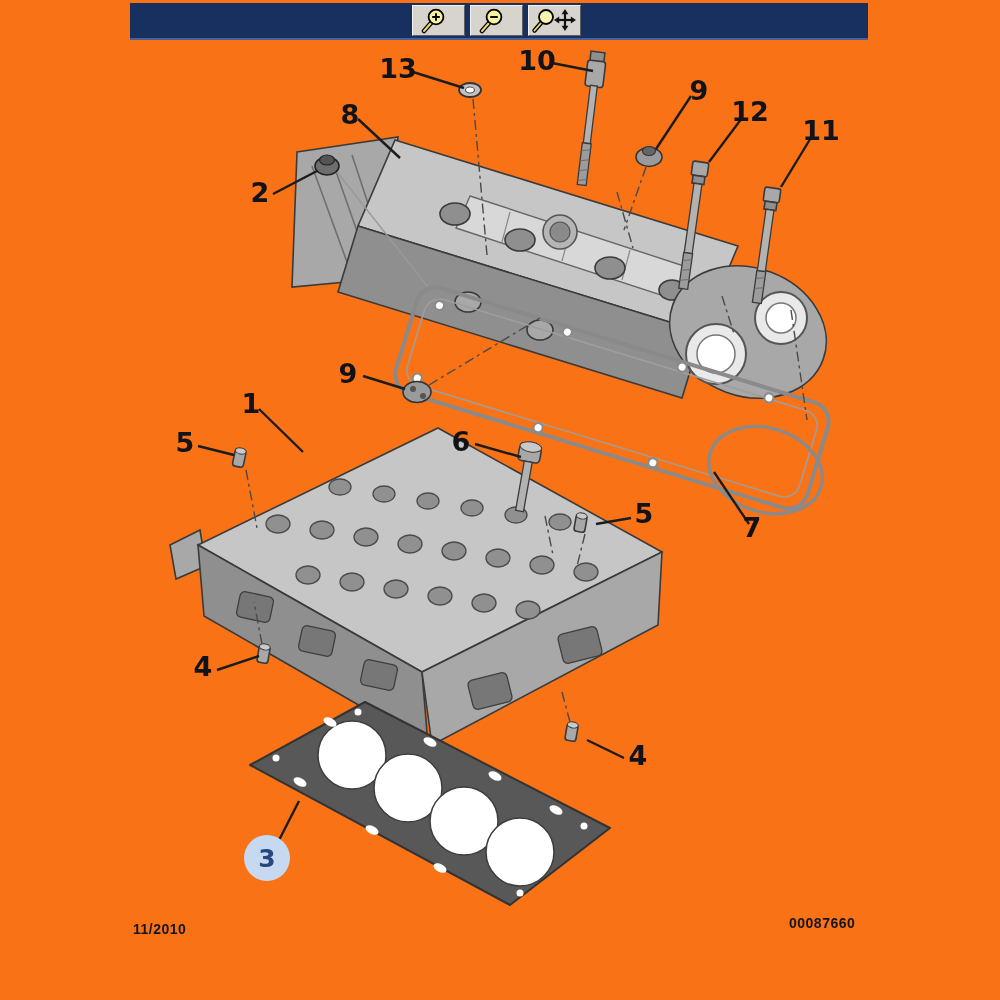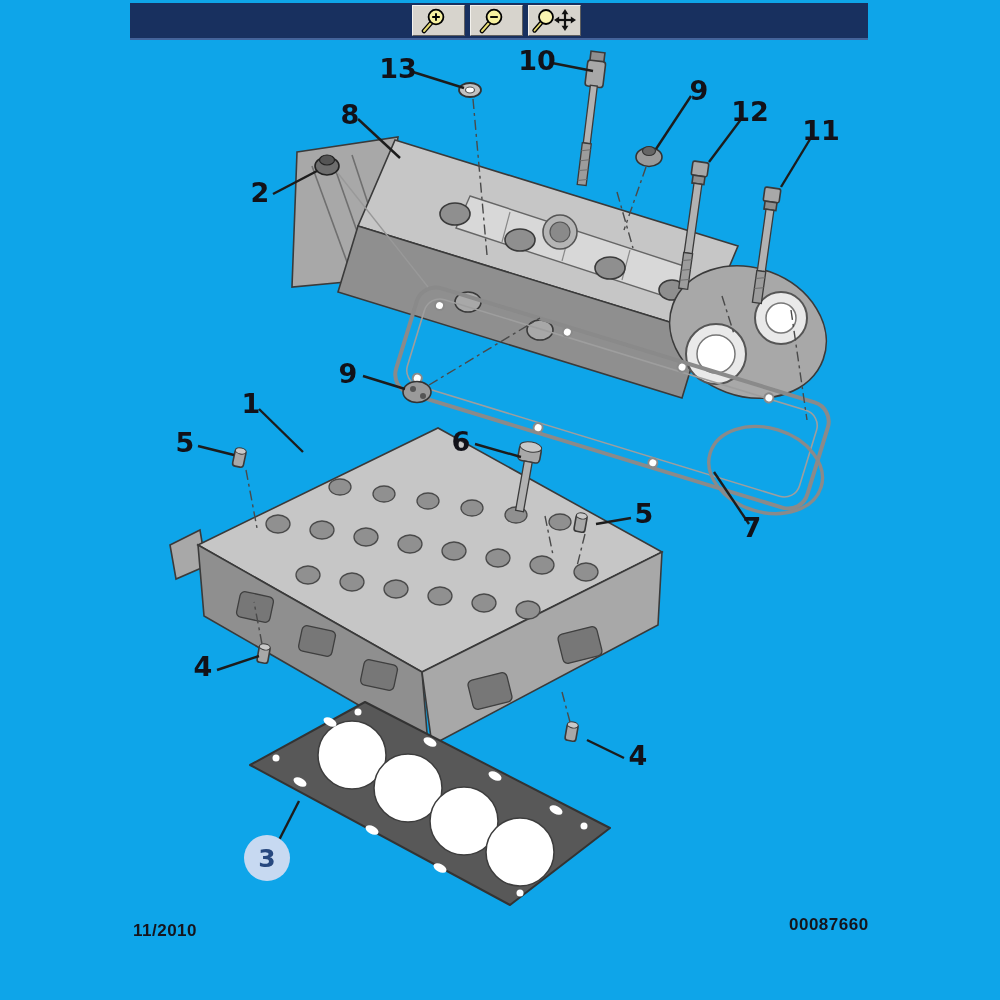--- a/index.html
+++ b/index.html
@@ -1,17 +1,17 @@
 <!DOCTYPE html>
 <html><head>
 <meta charset="utf-8">
 <style>
   html,body{margin:0;padding:0;width:1000px;height:1000px;background:#ffffff;overflow:hidden;
             font-family:"Liberation Sans",sans-serif;}
-  .stage{position:relative;width:1000px;height:1000px;background:#0ea5e9;}
+  .stage{position:relative;width:1000px;height:1000px;background:#f97316;}
 
   
   .topbar{position:absolute;left:130px;top:3px;width:738px;height:35px;
           background:#18305f;border-bottom:2px solid #44639a;}
   .btnrow{position:absolute;left:412px;top:5px;display:flex;gap:5px;}
   .tbtn{width:53px;height:31px;background:#d7d4cd;border:1px solid #808080;
         border-top-color:#f4f2ee;border-left-color:#f4f2ee;
         border-right-color:#5f5f5f;border-bottom-color:#5f5f5f;
         display:flex;align-items:center;justify-content:center;cursor:pointer;padding:0;}
   .tbtn svg{display:block;}
@@ -22,21 +22,21 @@
                font-size:27px;fill:#121219;text-anchor:middle;cursor:pointer;}
   text.callout-hl{font-family:"DejaVu Sans","Liberation Sans",sans-serif;font-weight:bold;
                   font-size:25px;fill:#27487f;text-anchor:middle;cursor:pointer;}
   .leader{stroke:#1c1c1c;stroke-width:2.4;fill:none;}
   .dashline{stroke:#4a4a4a;stroke-width:1.4;fill:none;stroke-dasharray:10 4 3 4;}
   .metal-dark{fill:#8f8f8f;stroke:#3a3a3a;stroke-width:1.6;}
   .metal-mid{fill:#a8a8a8;stroke:#3a3a3a;stroke-width:1.6;}
   .metal-lite{fill:#c6c6c6;stroke:#3a3a3a;stroke-width:1.6;}
 
   
-  .foot{position:absolute;font-weight:bold;font-size:17px;color:#15151d;letter-spacing:.5px;}
+  .foot{position:absolute;font-weight:bold;font-size:14px;color:#15151d;letter-spacing:.5px;}
   .foot-date{left:133px;top:921px;}
   .foot-num{left:789px;top:915px;}
 </style>
 </head>
 <body>
 
 <div class="stage">
 
   <div class="topbar"></div>
   <div class="btnrow">

